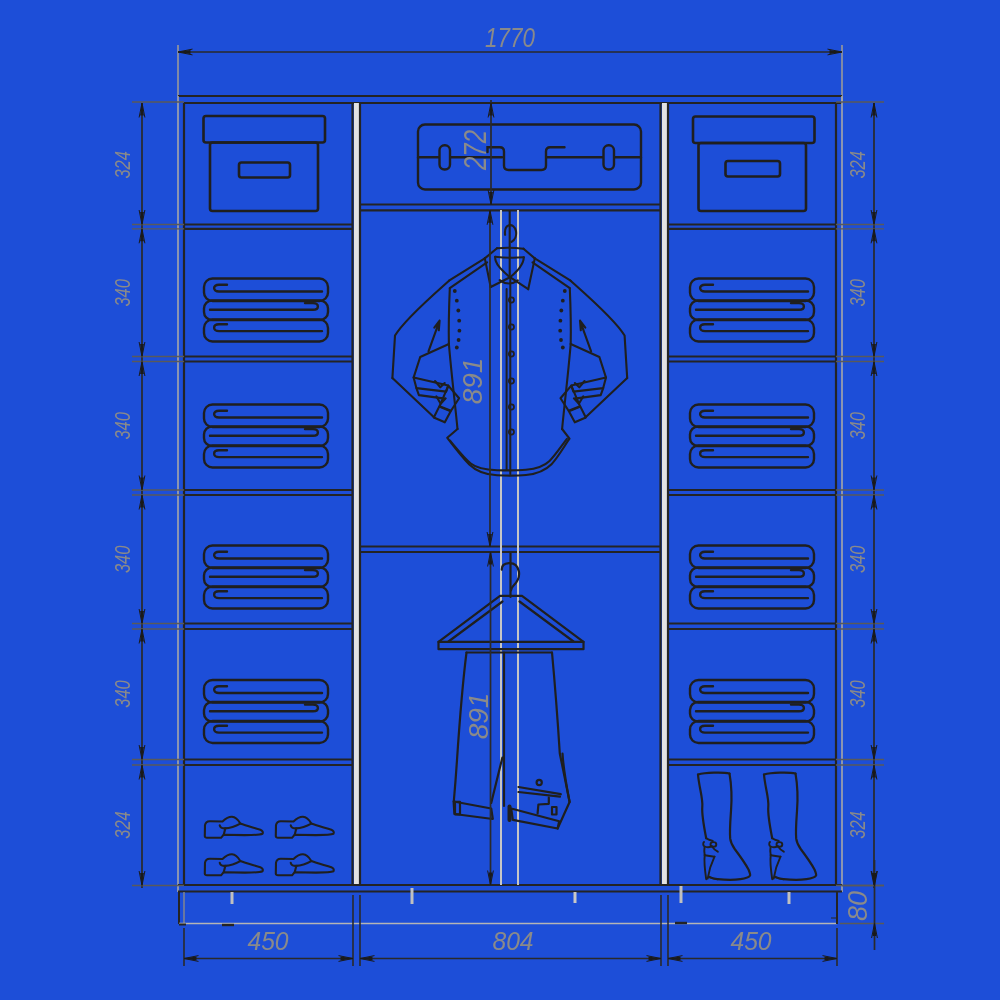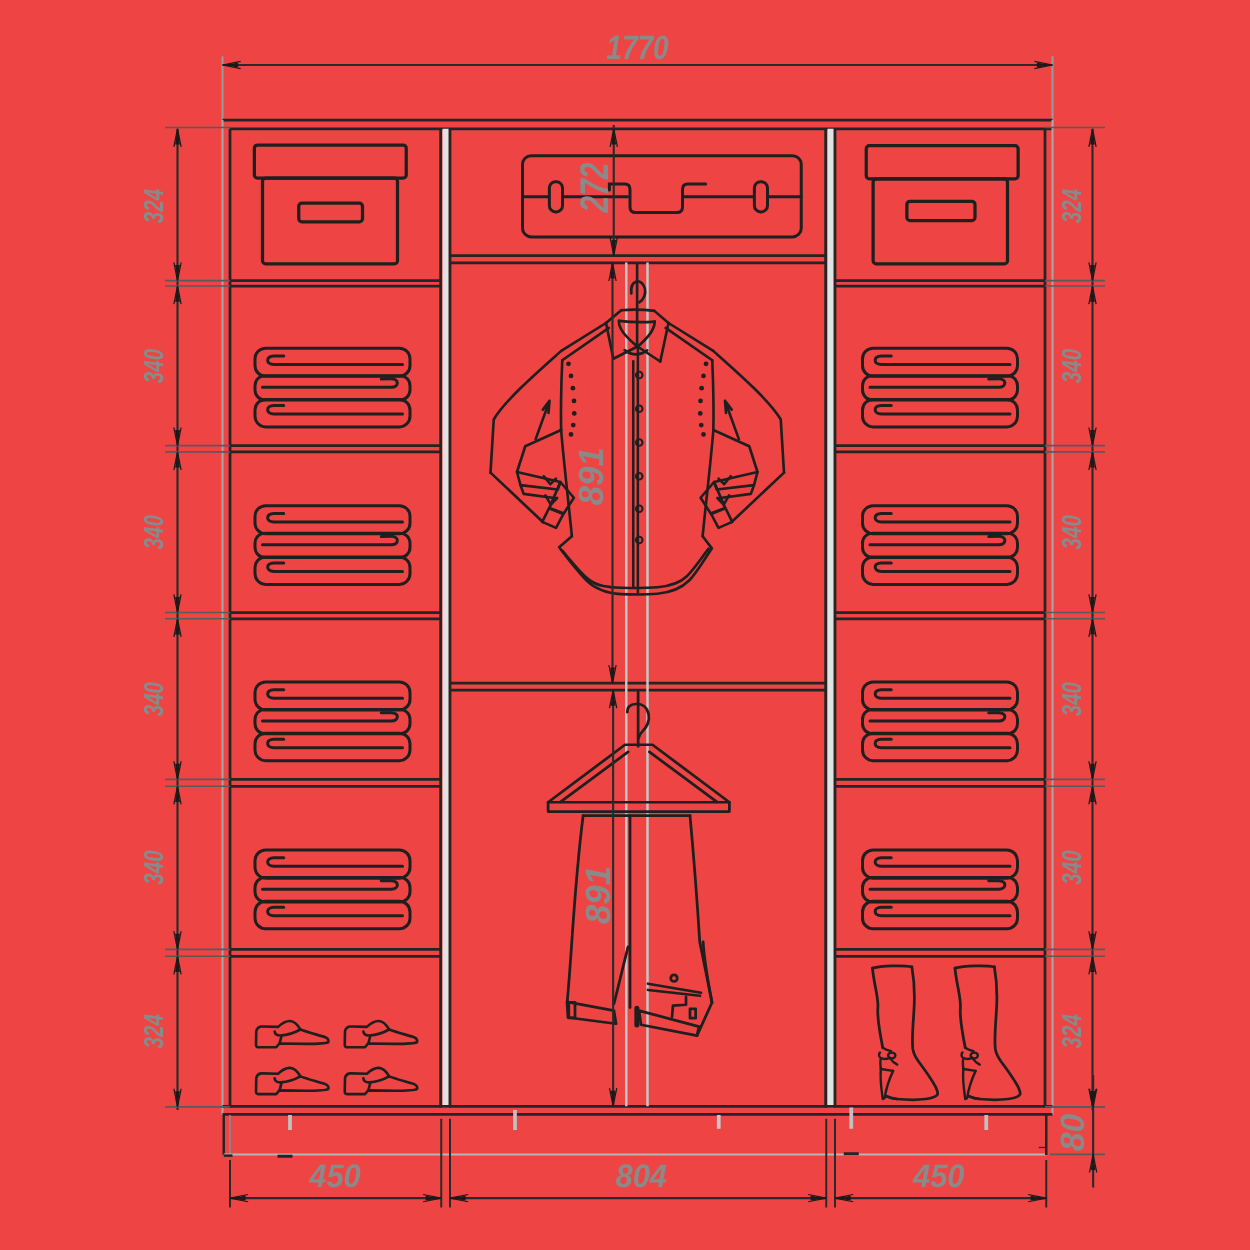--- a/index.html
+++ b/index.html
@@ -1,16 +1,16 @@
 <!DOCTYPE html>
 <html><head>
 <meta charset="utf-8">
 <style>
   html,body{margin:0;padding:0;background:#ffffff;}
-  .wrap{width:1000px;height:1000px;position:relative;background:#ef4444;overflow:hidden;font-weight:bold;}
+  .wrap{width:1000px;height:1000px;position:relative;background:#1d4ed8;overflow:hidden;}
   svg{position:absolute;left:0;top:0;}
   text{font-family:"Liberation Sans",sans-serif;font-style:italic;fill:#8a8a8a;}
 </style>
 </head>
 <body>
 <div class="wrap">
 <svg width="1000" height="1000" viewBox="0 0 1000 1000">
 <defs>
 <g id="arU">
           <path d="M0,0 L-1.9,12.5 L1.9,12.5 Z" fill="#1a1a1a"></path>

